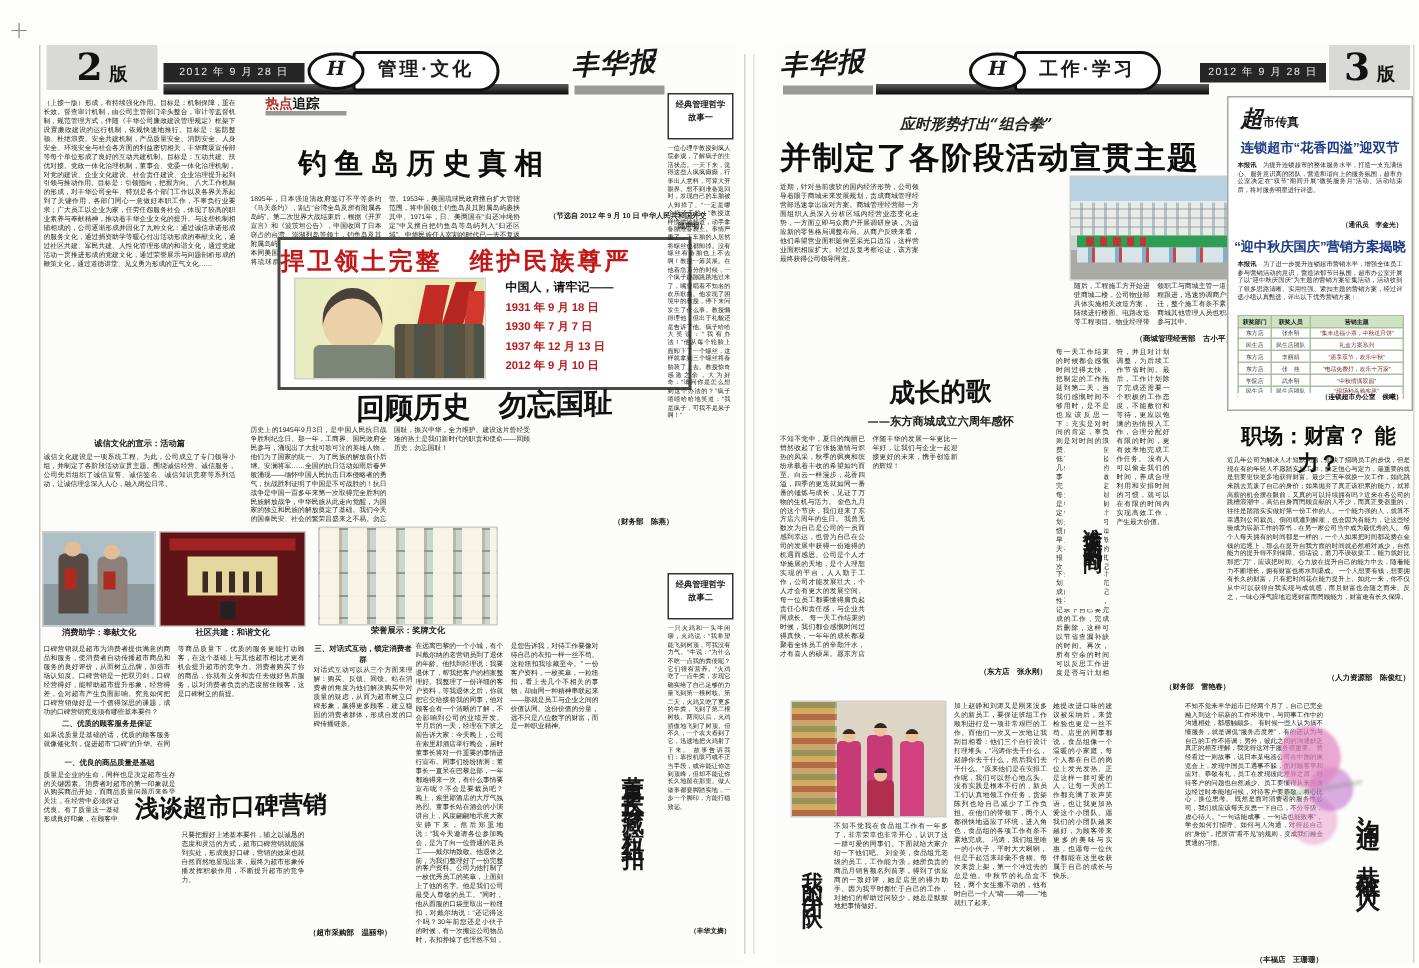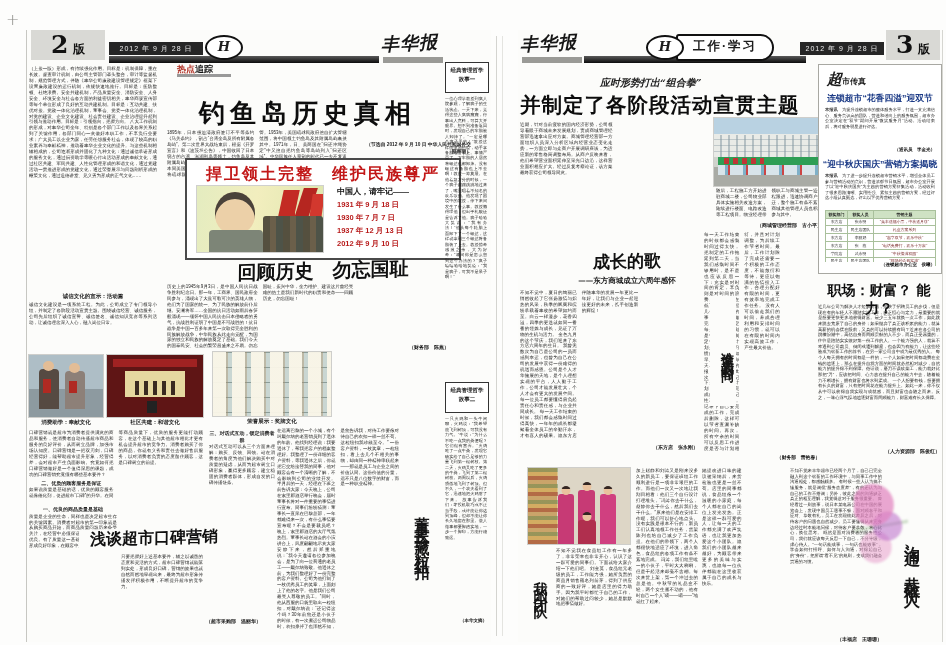--- a/index.html
+++ b/index.html
@@ -70,37 +70,38 @@
 
   <div class="page page-l">
 
     <div class="abs pagebox" style="left:4px;top:0;width:74px;height:30px;">
       <span class="big">2</span>
       <span class="sm">版</span>
     </div>
     <div class="abs datebox" style="left:82px;top:12px;width:94px;height:13px;">2012 年 9 月 28 日</div>
     <div class="abs hbar" style="left:82px;top:26px;width:270px;height:7px;"></div>
     <div class="abs logo" style="left:178px;top:5px;width:34px;height:21px;">H</div>
+    <div class="abs capsule" style="left:208px;top:4px;width:94px;height:23px;">管理·文化</div>
     <div class="abs papername" style="left:354px;top:0;width:64px;height:28px;">丰华报</div>
     <div class="abs papershadow" style="left:356px;top:27px;width:60px;height:6px;"></div>
 
     <div class="abs body" style="left:2px;top:36px;width:128px;height:224px;">（上接一版）形成，有持续强化作用。目标是：机制保障，重在长效。督查审计机制，由公司主管部门牵头整合，审计等监督机制，规范管理方式，伴随《丰华公司廉政建设管理规定》框架下设置廉政建设的运行机制，依规快速地推行。目标是：惩防整顿、杜绝浪费。安全共建机制，产品质量安全、消防安全、人身安全、环境安全与社会各方面的利益密切相关，丰华商厦宣传部等每个单位形成了良好的互动共建机制。目标是：互动共建、扶优对接。党政一体化治理机制，董事会、党委一体化治理机制，对党的建设、企业文化建设、社会责任建设、企业治理提升起到引领与推动作用。目标是：引领指向，把握方向。 八大工作机制的形成，对丰华公司全年、特别是各个部门工作以及各界关系起到了关键作用，各部门同心一意做好本职工作，不辜负行业要求；广大员工以企业为家，任劳任怨服务社会，体现了较高的职业素养与奉献精神，推动着丰华企业文化的提升。与这些机制相辅相成的，公司逐渐形成并固化了九种文化：通过诚信承诺形成的服务文化，通过捐资助学等暖心付出活动形成的奉献文化，通过社区共建、军民共建、人性化管理形成的和谐文化，通过党建活动一贯推进形成的党建文化，通过荣誉展示与问题剖析形成的鞭策文化，通过道德讲堂、见义勇为形成的正气文化……</div>
     <div class="abs" style="left:2px;top:262px;width:128px;height:9px;font:bold 5.5px/9px 'Liberation Sans',sans-serif;text-align:center;">诚信文化的宣示：活动篇</div>
     <div class="abs body" style="left:2px;top:272px;width:128px;height:50px;">诚信文化建设是一项系统工程。为此，公司成立了专门领导小组，并制定了各阶段活动宣贯主题。围绕诚信经营、诚信服务，公司先后组织了诚信宣誓、诚信签名、诚信知识竞赛等系列活动，让诚信理念深入人心，融入岗位日常。</div>
 
     <div class="abs" style="left:150px;top:33px;font:bold 9px 'Liberation Sans',sans-serif;">
       <span style="color:#b03024">热点</span><span style="color:#111">追踪</span>
     </div>
     <div class="abs" style="left:150px;top:44px;width:54px;height:3px;background:#999;"></div>
-    <div class="abs headline" style="left:172px;top:66px;width:240px;height:30px;font-size:26px;letter-spacing:5px;">钓鱼岛历史真相</div>
+    <div class="abs headline" style="left:172px;top:66px;width:240px;height:30px;font-size:19px;letter-spacing:5px;">钓鱼岛历史真相</div>
     <div class="abs body cols3" style="left:140px;top:100px;width:272px;height:52px;">1895年，日本强迫清政府签订不平等条约《马关条约》，割占“台湾全岛及所有附属各岛屿”。第二次世界大战结束后，根据《开罗宣言》和《波茨坦公告》，中国收回了日本窃占的台湾、澎湖列岛等领土，钓鱼岛及其附属岛屿在国际法上回归中国。1951年，日本同美国等国家签订片面的“旧金山和约”，将琉球群岛（即现在的冲绳）交由美国托管。1953年，美国琉球民政府擅自扩大管辖范围，将中国领土钓鱼岛及其附属岛屿裹挟其中。1971年，日、美两国在“归还冲绳协定”中又擅自把钓鱼岛等岛屿列入“归还区域”。中华民族任人宰割的时代已一去不复返了，中国政府不会坐视领土主权受到侵犯。</div>
     <div class="abs" style="left:338px;top:112px;width:106px;height:16px;font:bold 4.8px/1.4 'Liberation Sans',sans-serif;text-align:right;background:#fcfcfa;">（节选自 2012 年 9 月 10 日 中华人民共和国外交部声明）</div>
 
     <div class="abs" style="left:158px;top:128px;width:272px;height:98px;border:2px solid #4a4a4a;background:#fff;">
-      <div class="abs" style="left:0;top:4px;width:100%;text-align:center;font:900 16px 'Liberation Sans',sans-serif;color:#c21818;letter-spacing:2px;">捍卫领土完整　维护民族尊严</div>
+      <div class="abs" style="left:0;top:4px;width:100%;font:900 16px 'Liberation Sans',sans-serif;color:#c21818;letter-spacing:2px;">捍卫领土完整　维护民族尊严</div>
       <div class="photo" style="left:10px;top:26px;width:126px;height:66px;background:linear-gradient(100deg,#e4ecc0,#f2eebe 45%,#dde6ae);">
         <div class="abs" style="left:18px;top:6px;width:40px;height:42px;border-radius:50% 50% 45% 45%;background:#ecd0a8;box-shadow:inset 0 7px 0 #4a423a;"></div>
         <div class="abs" style="left:12px;top:44px;width:54px;height:22px;background:#7d8577;border-radius:4px 4px 0 0;"></div>
         <div class="abs" style="left:84px;top:4px;width:16px;height:26px;background:#c32b24;transform:skewX(-12deg);"></div>
         <div class="abs" style="left:102px;top:2px;width:14px;height:30px;background:#b52620;transform:skewX(-18deg);"></div>
         <div class="abs" style="left:114px;top:8px;width:12px;height:24px;background:#d2382e;transform:skewX(-8deg);"></div>
         <div class="abs" style="left:66px;top:30px;width:60px;height:36px;background:repeating-linear-gradient(90deg,#55503f 0 7px,#6b5f4a 7px 13px,#4e5348 13px 20px);border-radius:3px 3px 0 0;"></div>
         <div class="abs" style="left:92px;top:22px;width:6px;height:8px;background:#c32b24;"></div>
       </div>
       <div class="abs" style="left:150px;top:26px;width:116px;font:bold 8px 'Liberation Sans',sans-serif;color:#111;">中国人，请牢记——</div>

